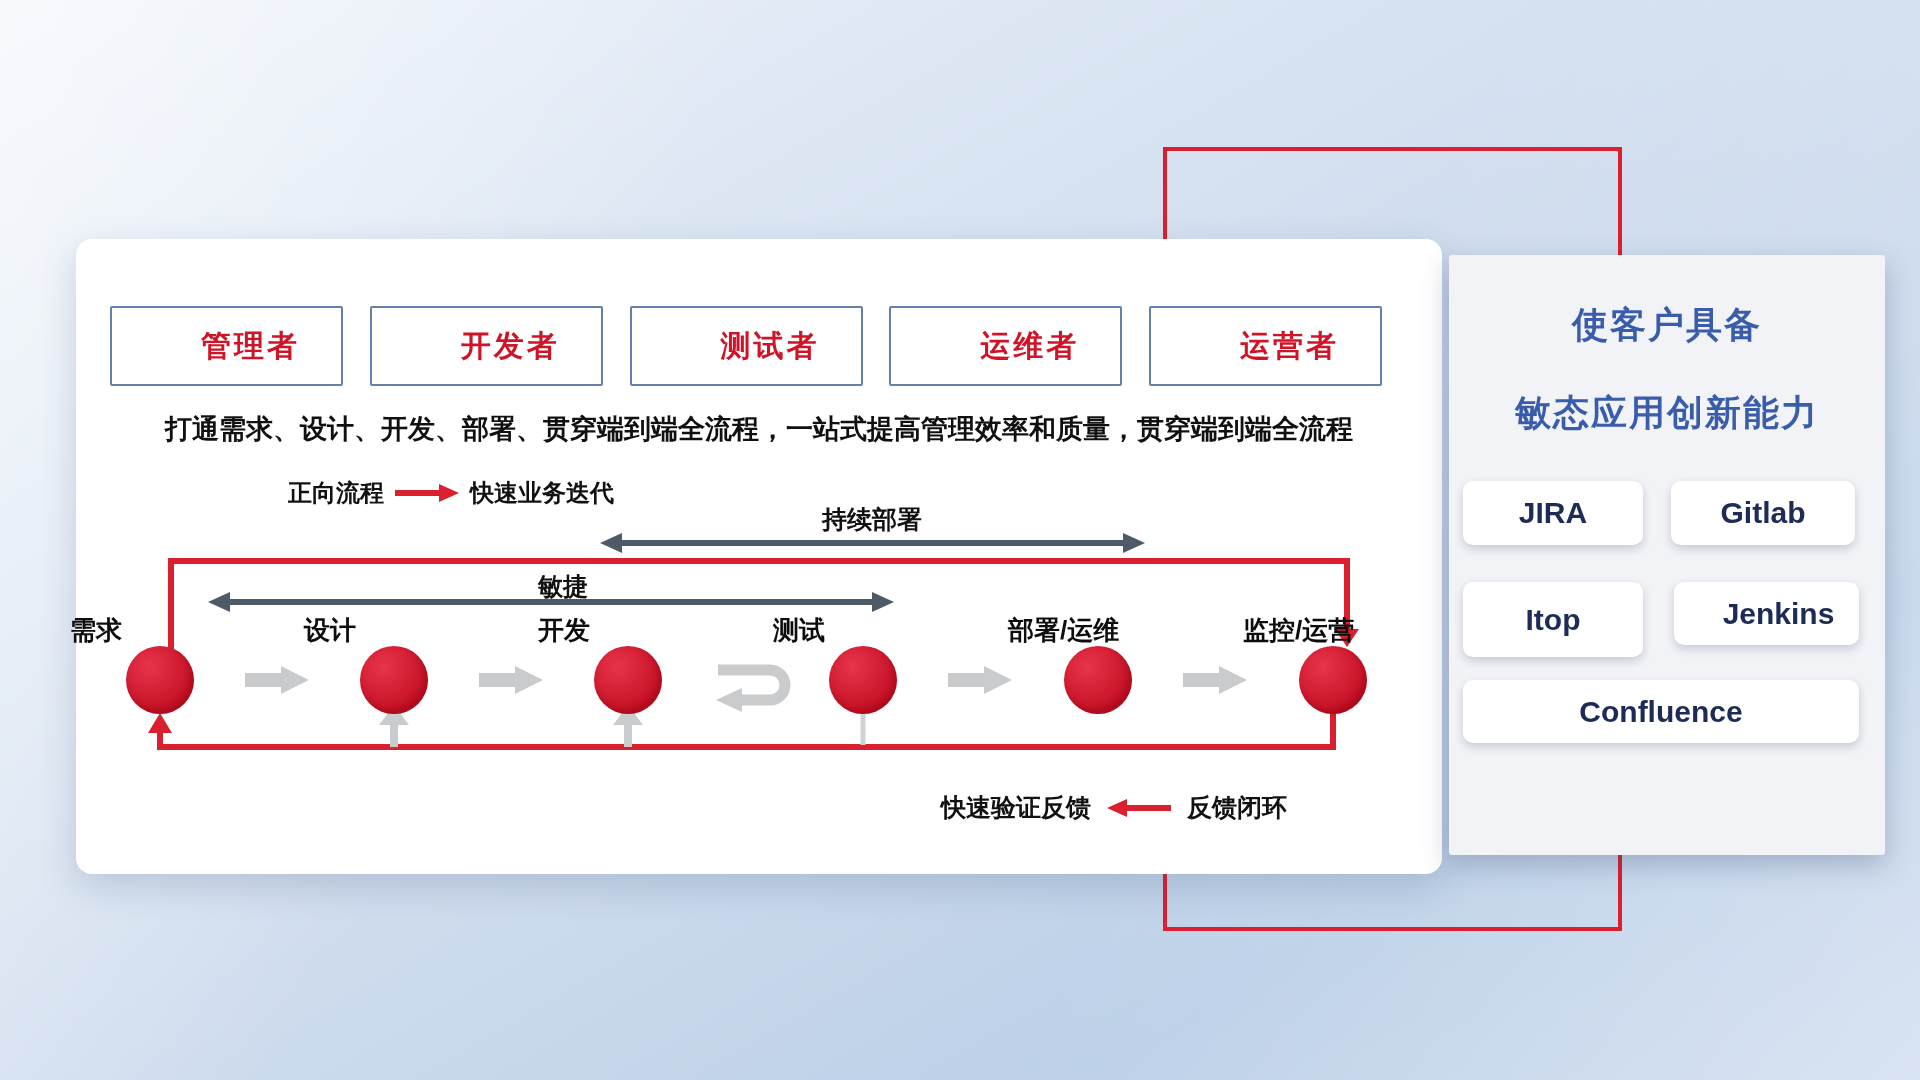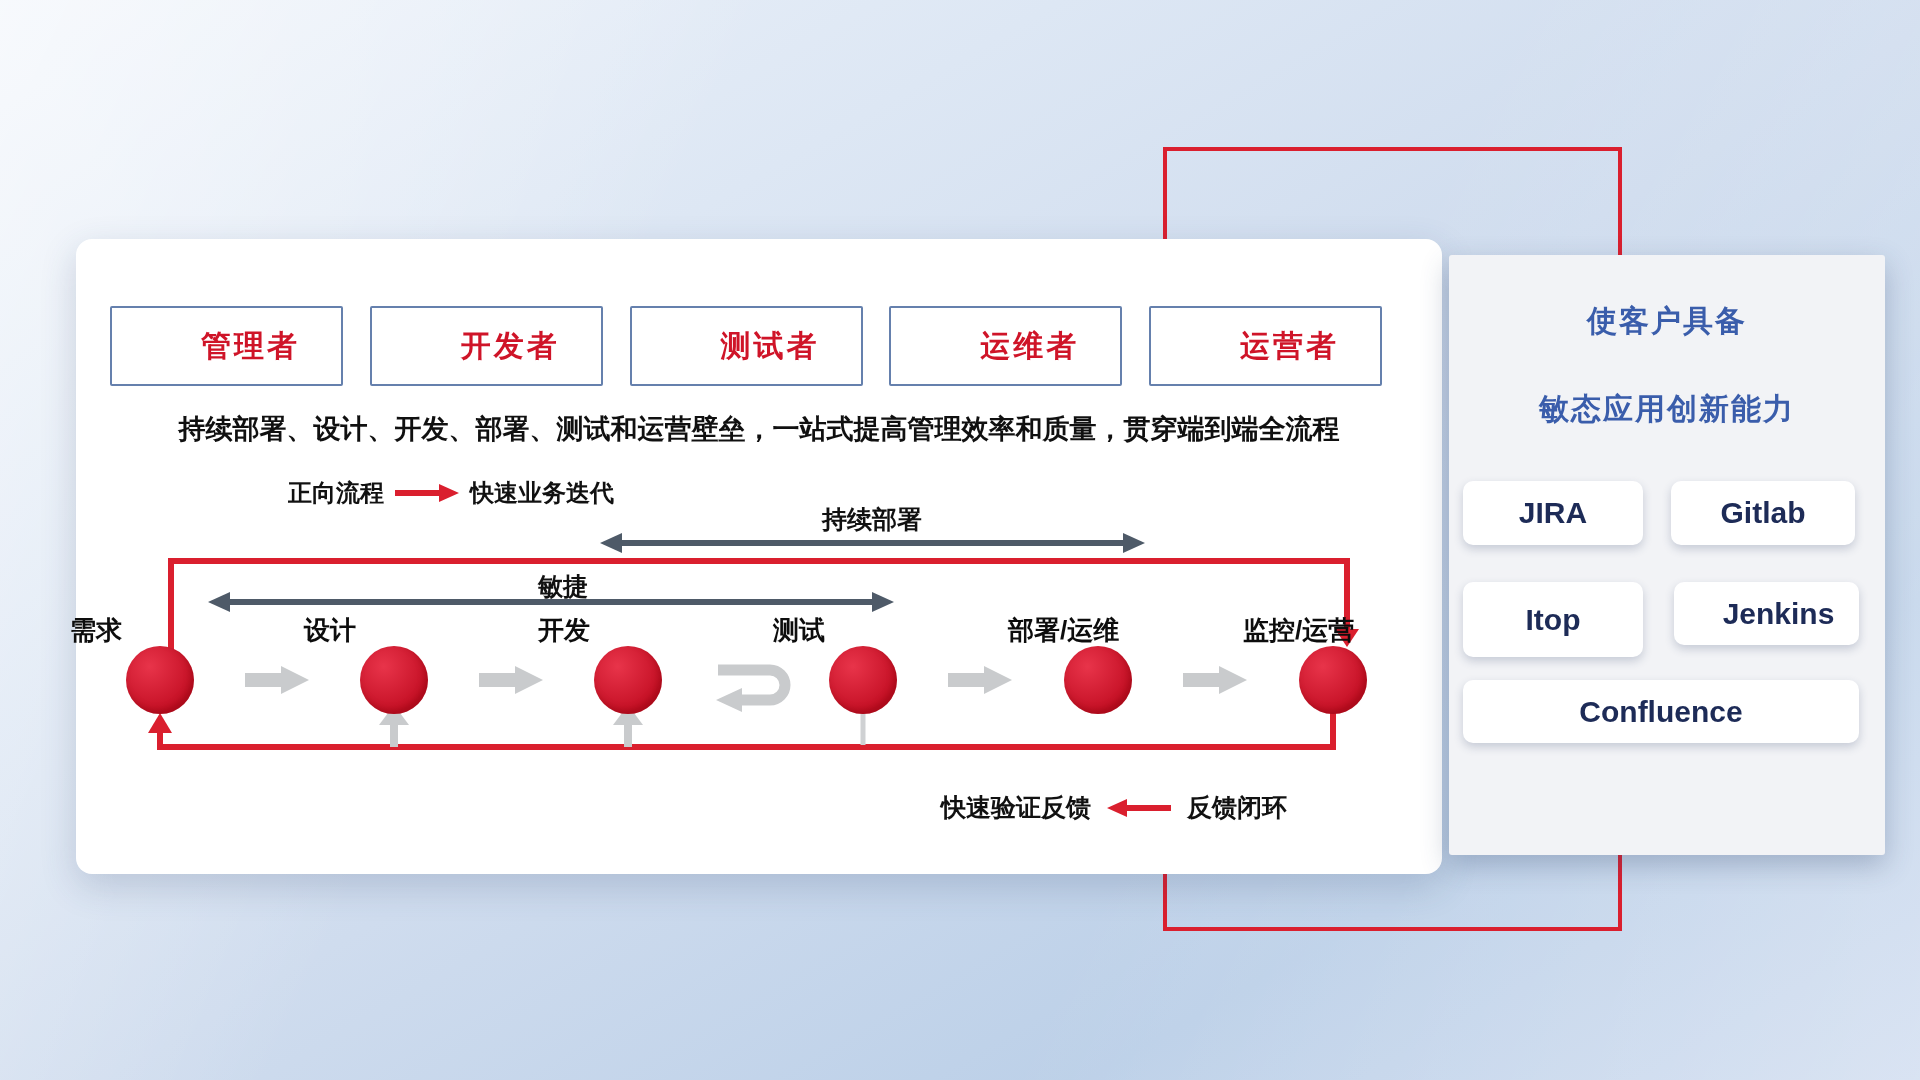--- a/index.html
+++ b/index.html
@@ -41,21 +41,21 @@
 
   .step-dot { position:absolute; top:407px; width:68px; height:68px; border-radius:50%;
     background:radial-gradient(circle at 35% 30%, #e8344a, #c40f24 72%);
     box-shadow:inset -3px -4px 6px rgba(120,0,10,.35); }
   .step-label { position:absolute; top:374px; width:180px; text-align:left;
     font-size:26px; font-weight:bold; color:#0d0d0d; }
 
   .panel { position:absolute; left:1449px; top:255px; width:436px; height:600px;
     background:#f2f3f6; border-radius:3px; box-shadow:0 10px 28px rgba(50,70,110,.30); z-index:3; }
   .panel-title { position:absolute; width:100%; text-align:center; font-weight:bold;
-    color:#3a5dab; font-size:30px; letter-spacing:2px; }
+    color:#3a5dab; font-size:36px; letter-spacing:2px; }
   .pt1 { top:46px; }
   .pt2 { top:134px; }
   .tool-btn { position:absolute; background:#fff; border-radius:10px;
     box-shadow:0 4px 10px rgba(40,60,100,.22); display:flex; align-items:center;
     justify-content:center; font-size:30px; font-weight:bold; color:#1d2b57; }
   .jira { left:14px; top:226px; width:180px; height:64px; }
   .gitlab { left:222px; top:226px; width:184px; height:64px; }
   .itop { left:14px; top:327px; width:180px; height:75px; }
   .jenkins { left:225px; top:327px; width:185px; height:63px;padding-left:24px; }
   .confluence { left:14px; top:425px; width:396px; height:63px; }
@@ -80,21 +80,21 @@
         <span>测试者</span>
       </div>
       <div class="role-box">
         <span>运维者</span>
       </div>
       <div class="role-box">
         <span>运营者</span>
       </div>
     </div>
 
-    <div class="subtitle">持续部署、设计、开发、部署、测试和运营壁垒，一站式提高管理效率和质量，贯穿端到端全流程</div>
+    <div class="subtitle">打通需求、设计、开发、部署、贯穿端到端全流程，一站式提高管理效率和质量，贯穿端到端全流程</div>
 
     <div class="legend-forward">
       <span>正向流程</span>
       <svg width="64" height="18">
         <polygon points="0,6 44,6 44,0 64,9 44,18 44,12 0,12" fill="#da1f2e"></polygon>
       </svg>
       <span>快速业务迭代</span>
     </div>
 
     <div class="span-label cd">持续部署</div>

